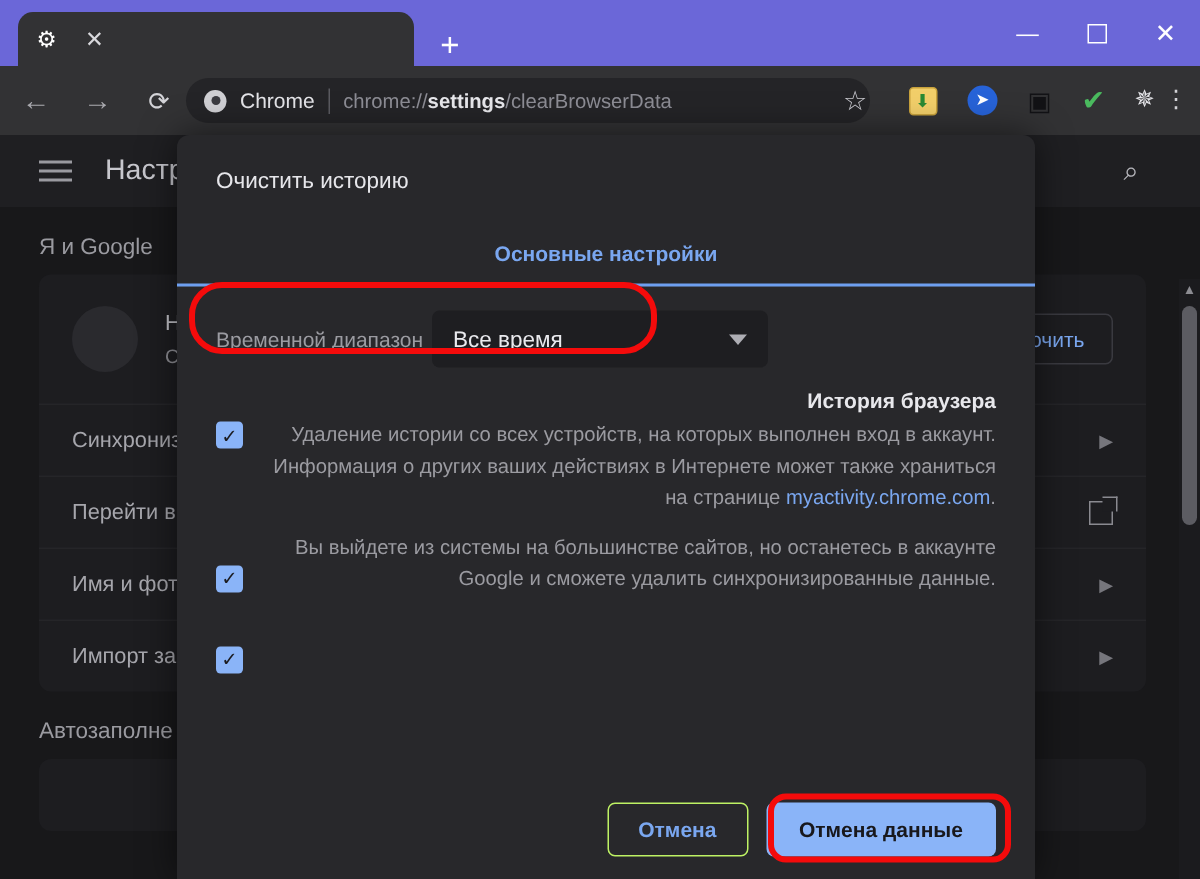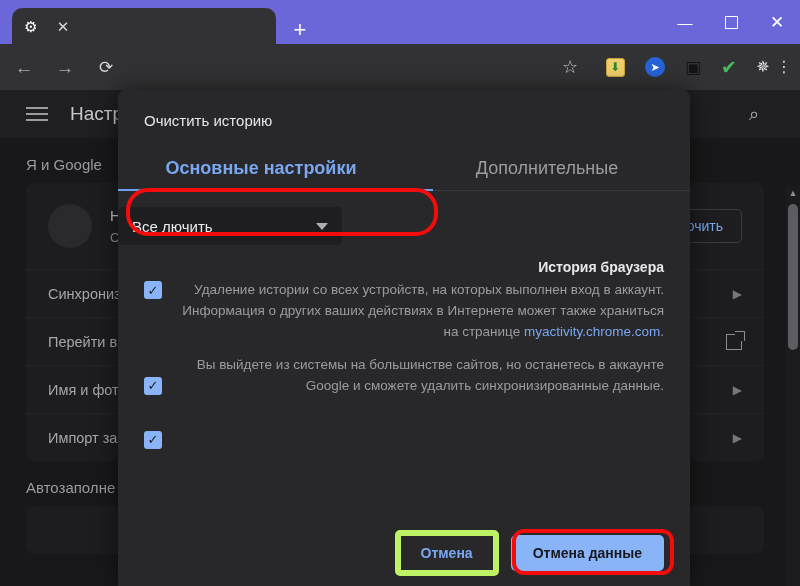--- a/index.html
+++ b/index.html
@@ -196,21 +196,21 @@
   }
   .dialog-title {
     color: #e6e6ea; font-size: 15px; padding: 22px 0 0 26px;
   }
   .dialog-tabs {
     display: flex; margin-top: 18px; height: 44px;
     border-bottom: 1px solid #38383c;
   }
   .dtab {
     flex: 1; display: flex; align-items: center; justify-content: center;
-    font-size: 18px; position: relative;
+    font-size: 14px; position: relative;
   }
   .dtab.active { color: #7aa7f0; font-weight: 700; }
   .dtab.inactive { color: #9b9ba1; }
   .dtab.active::after {
     content: ""; position: absolute; left: -35px; right: -29px; bottom: -1px;
     height: 2px; background: #6e9ff0;
   }
   .range-row {
     display: flex; align-items: center; height: 46px; margin: 12px 0 0 0;
   }
@@ -243,21 +243,21 @@
   }
   .opt-desc { color: #9b9ba1; font-size: 13.5px; line-height: 1.55; }
   .opt-desc a { color: #7aa7f0; text-decoration: none; }
   .dialog-footer {
     position: absolute; left: 0; right: 0; bottom: 0; height: 66px;
     display: flex; align-items: center; justify-content: flex-end;
     padding-right: 26px; gap: 12px;
   }
   .btn-cancel {
     color: #7aa7f0; font-size: 14px; font-weight: 700;
-    border: 6px solid #bef264; border-radius: 5px; padding: 9px 20px;
+    border: 1px solid #bef264; border-radius: 5px; padding: 9px 20px;
     background: transparent;
   }
   .btn-delete {
     color: #18181c; font-size: 14px; font-weight: 700;
     background: #8ab4f8; border: none; border-radius: 5px; padding: 10px 22px;
   }
 
   
   .annot {
     position: absolute; border: 4px solid #f40b0b; border-radius: 22px;
@@ -283,20 +283,26 @@
           <span class="wc-max-box"></span>
         </div>
       <div class="wc wc-close">✕</div>
     </div>
   </div>
 
   <div class="toolbar">
     <div class="navbtn">←</div>
     <div class="navbtn">→</div>
     <div class="navbtn reload">⟳</div>
+  </div>
+  <div class="omnibox">
+    <span class="chrome-logo"></span>
+    <span class="omni-brand">Chrome</span>
+    <span class="omni-sep"></span>
+    <span class="omni-url"><span>chrome://</span><b>settings</b><span>/clearBrowserData</span></span>
   </div>
   <div class="tb-icon star">☆</div>
   <div class="tb-icon ext-dl">
       <span class="glyph">⬇</span>
     </div>
   <div class="tb-icon ext-share">
       <span class="glyph">➤</span>
     </div>
   <div class="tb-icon ext-cam">▣</div>
   <div class="tb-icon ext-shield">✔</div>
@@ -351,26 +357,26 @@
         <div class="scroll-up">▲</div>
         <div class="scroll-thumb"></div>
       </div>
     </div>
   </div>
 
   <div class="dialog">
     <div class="dialog-title">Очистить историю</div>
     <div class="dialog-tabs">
       <div class="dtab active">Основные настройки</div>
-      <div class="dtab inactive">Дополнительные</div>
     </div>
 
     <div class="range-row">
+      <div class="range-label">Временной диапазон</div>
       <div class="range-select">
-        <span>Все лючить</span>
+        <span>Все время</span>
         <span class="caret"></span>
       </div>
     </div>
 
     <div class="opt">
       <span class="cb">✓</span>
       <span class="opt-text">
         <span class="opt-title" style="display:block">История браузера</span>
         <span class="opt-desc" style="display:block"><span>Удаление истории со всех устройств, на которых выполнен вход в аккаунт. Информация о других ваших действиях в Интернете может также храниться на странице </span><a href="#">myactivity.chrome.com</a><span>.</span></span>
       </span>

